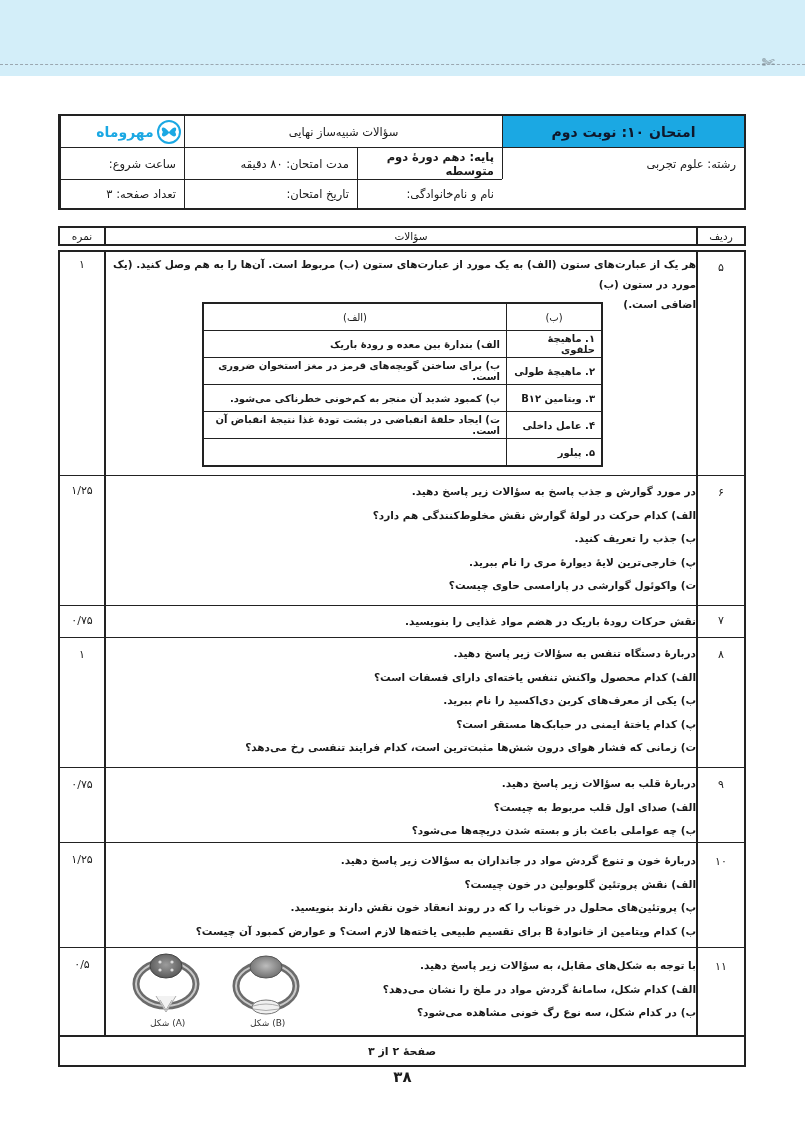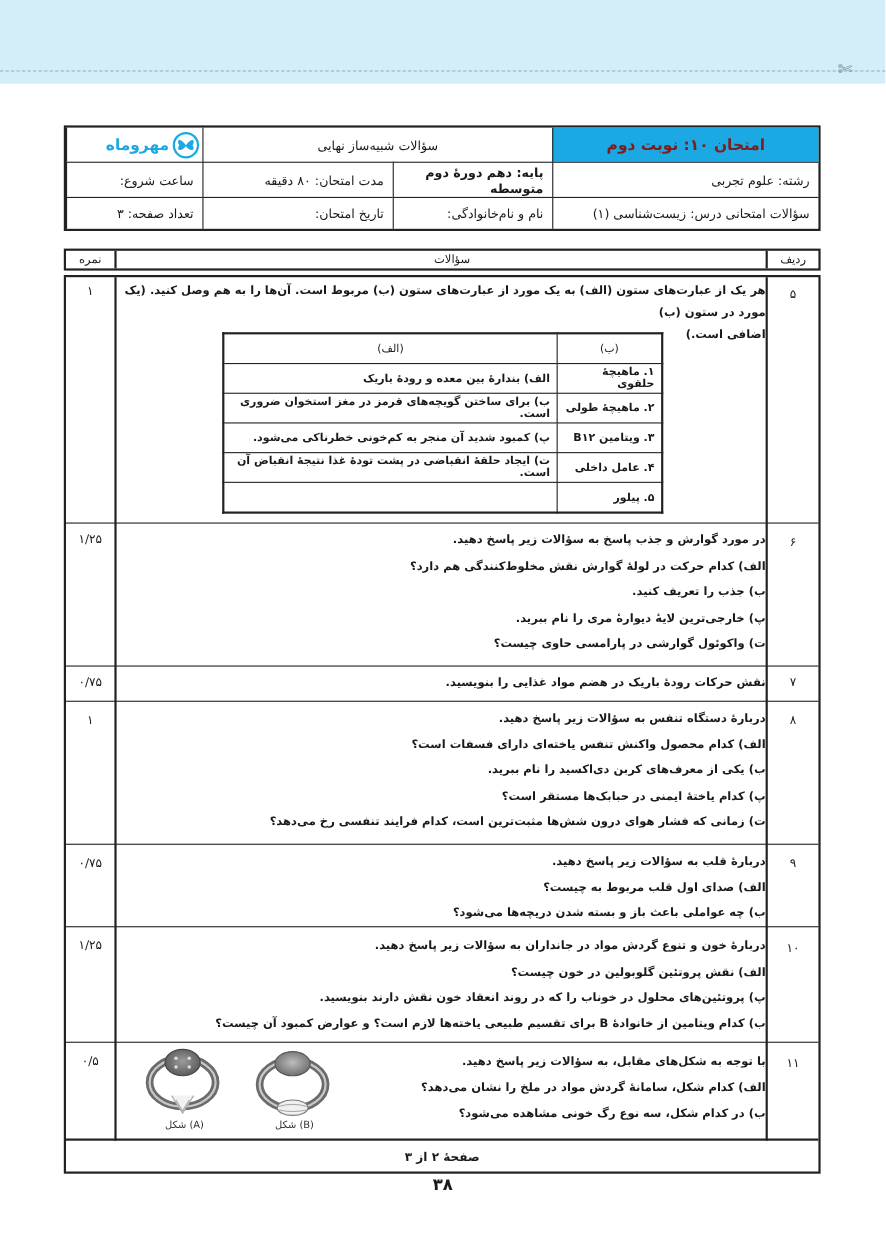--- a/index.html
+++ b/index.html
@@ -6,21 +6,21 @@
   body { width:805px; height:1138px; background:#ffffff; position:relative; overflow:hidden;
          font-family:"DejaVu Sans", sans-serif; color:#1a1a1a; }
   .topband { position:absolute; left:0; top:0; width:805px; height:76px; background:#d3eef9; }
   .dash { position:absolute; left:0; top:64px; width:805px; border-top:1px dashed #9aa7b0; }
   .scissors-wrap { position:absolute; right:30px; top:55px; font-size:16px; color:#7f8c95; line-height:16px; }
 
   
   .hdr { position:absolute; left:58px; top:114px; width:688px; height:96px; border:2px solid #222; box-sizing:border-box; }
   .hcell { position:absolute; box-sizing:border-box; border-left:1.5px solid #222; border-top:1.5px solid #222;
            display:flex; align-items:center; direction:rtl; font-size:11.5px; padding:0 8px; }
-  .blue { background:#1ba8e3; color:#7f1d1d; font-weight:bold; font-size:14px; justify-content:center; }
+  .blue { background:#1ba8e3; color:#0f172a; font-weight:bold; font-size:14px; justify-content:center; }
   .bold { font-weight:bold; }
 
   
   .colhdr { position:absolute; left:58px; top:226px; width:688px; height:20px; border:2px solid #222; box-sizing:border-box; }
   .qtable { position:absolute; left:58px; top:250px; width:688px; height:817px; border:2px solid #222; box-sizing:border-box; }
   .vline { position:absolute; top:0; bottom:0; border-left:2px solid #222; }
   .row { position:absolute; left:0; right:0; border-top:1px solid #222; }
   .num { position:absolute; width:46px; text-align:center; font-size:11px; }
   .score { position:absolute; width:44px; text-align:center; font-size:11px; }
   .qtext { position:absolute; right:48px; direction:rtl; text-align:right; font-size:10.5px; font-weight:bold; line-height:23.5px; }
@@ -58,21 +58,20 @@
     </span>
   </div>
 
   <div class="hcell" style="right:0; top:31px; width:242px; height:32px;">
       <span>رشته: علوم تجربی</span>
     </div>
   <div class="hcell bold" style="right:242px; top:31px; width:145px; height:32px;">پایه: دهم دورهٔ دوم متوسطه</div>
   <div class="hcell" style="right:387px; top:31px; width:173px; height:32px;">مدت امتحان: ۸۰ دقیقه</div>
   <div class="hcell" style="right:560px; top:31px; width:124px; height:32px;">ساعت شروع:</div>
 
-  <div class="hcell" style="right:0; top:63px; width:242px; height:29px;">سؤالات امتحانی درس: زیست‌شناسی (۱)</div>
   <div class="hcell" style="right:242px; top:63px; width:145px; height:29px;">نام و نام‌خانوادگی:</div>
   <div class="hcell" style="right:387px; top:63px; width:173px; height:29px;">تاریخ امتحان:</div>
   <div class="hcell" style="right:560px; top:63px; width:124px; height:29px;">تعداد صفحه: ۳</div>
 </div>
 
 <div class="colhdr">
   <div style="position:absolute; right:0; width:46px; top:0; bottom:0; display:flex; align-items:center; justify-content:center; font-size:10.5px;">ردیف</div>
   <div class="vline" style="right:46px;"></div>
   <div style="position:absolute; right:48px; left:46px; top:0; bottom:0; display:flex; align-items:center; justify-content:center; font-size:10.5px;padding-left:20px;">سؤالات</div>
   <div class="vline" style="left:44px;"></div>

